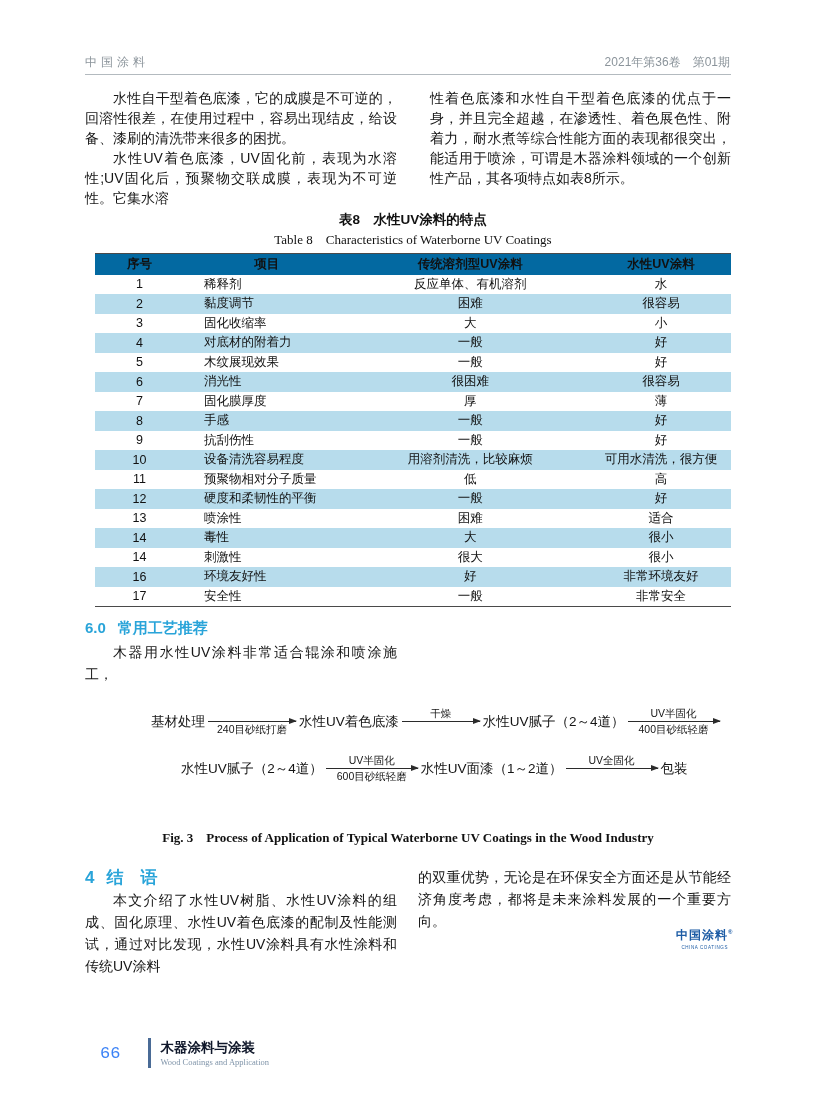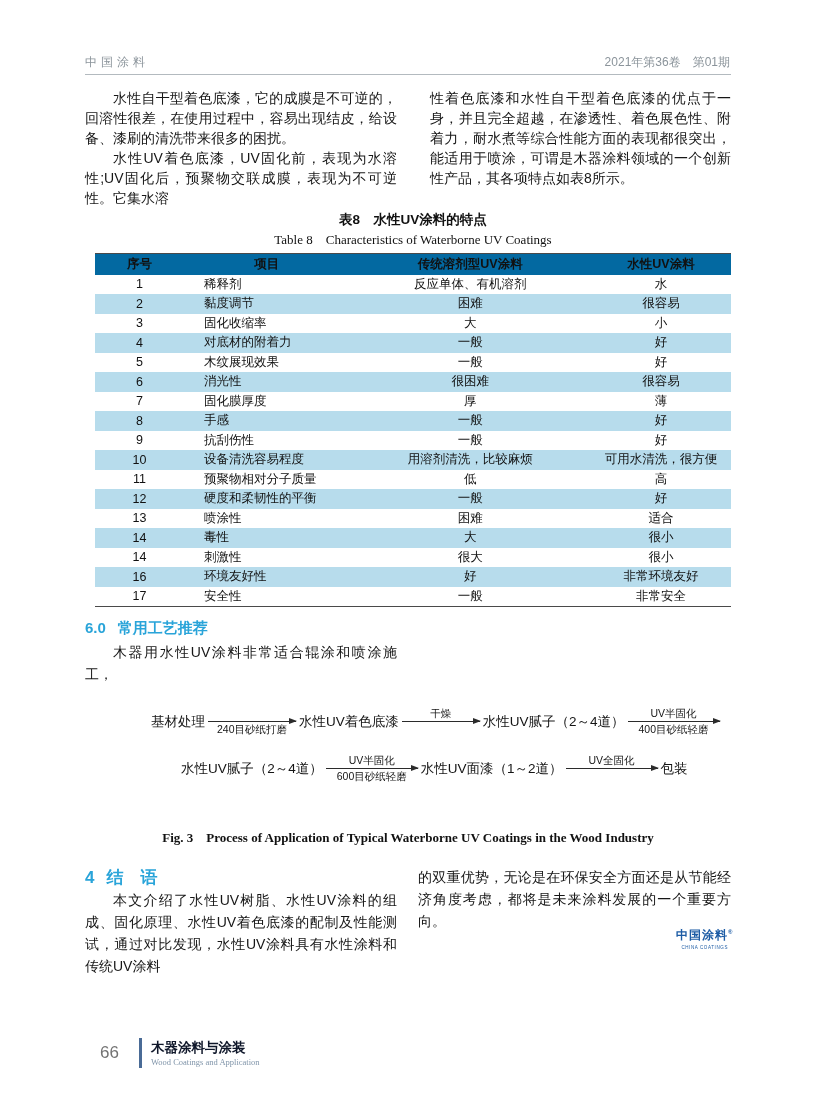--- a/index.html
+++ b/index.html
@@ -55,21 +55,21 @@
     border-left:8px solid #2b2b2b; border-top:3.5px solid transparent; border-bottom:3.5px solid transparent; }
   .fig-cap-zh { position:absolute; left:85px; top:810px; width:646px; text-align:center; font-size:13.5px; font-weight:bold; color:#111; }
   .fig-cap-en { position:absolute; left:85px; top:829px; width:646px; text-align:center; font-size:13px; font-weight:bold; font-family:"Liberation Serif", serif; color:#111; }
   
   .brand { position:absolute; left:676px; top:927px; text-align:center; color:#1d5ca5; }
   .brand .zh { font-size:12px; font-weight:bold; letter-spacing:1px; white-space:nowrap; }
   .brand .reg { font-size:6px; vertical-align:super; }
   .brand .en { font-size:4.5px; letter-spacing:0.6px; margin-top:1px; white-space:nowrap; }
   
   .footer { position:absolute; left:100px; top:1038px; display:flex; align-items:center; }
-  .footer .pg { font-family:Liberation Sans, sans-serif; font-size:17px; color:#737373; margin-right:20px; }
+  .footer .pg { font-family:Liberation Mono, monospace; font-size:17px; color:#3b82f6; margin-right:28px; }
   .footer .bar { width:3px; height:30px; background:#4a6b96; margin-right:9px; }
   .footer .zh { font-size:13.5px; font-weight:bold; color:#0f172a; line-height:15px; }
   .footer .en { font-size:8.5px; font-family:"Liberation Serif", serif; color:#8095aa; margin-top:2px; }
 </style>
 </head>
 <body>
 
 <div class="page">
 
   <div class="jr-header-left">中国涂料</div>

